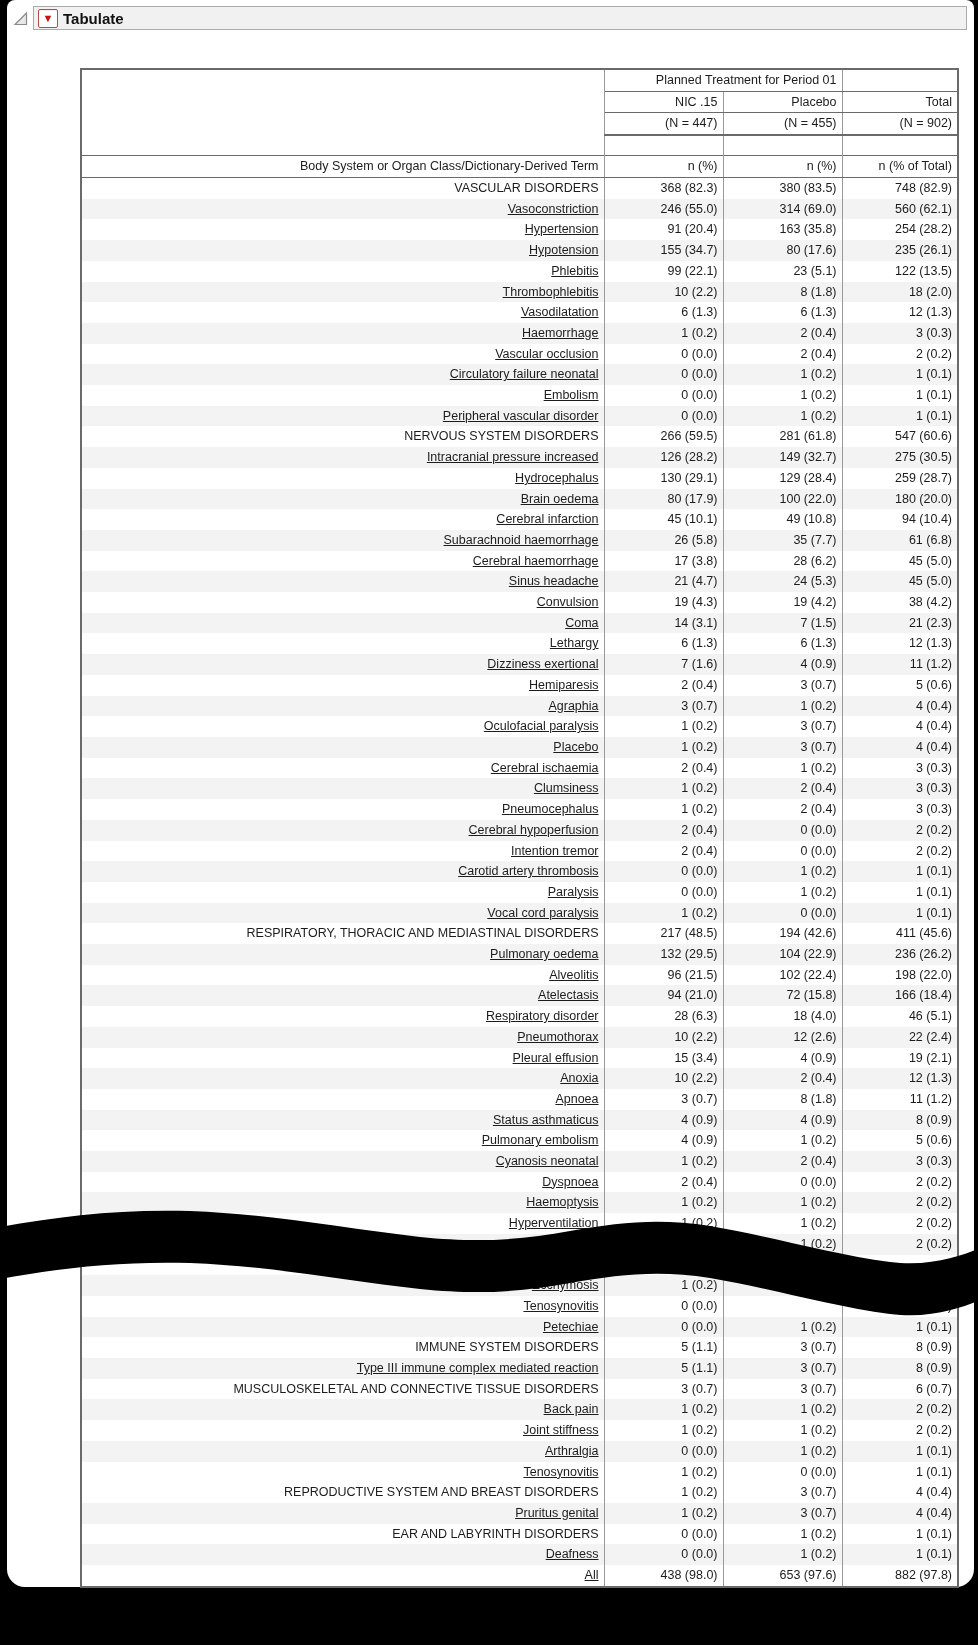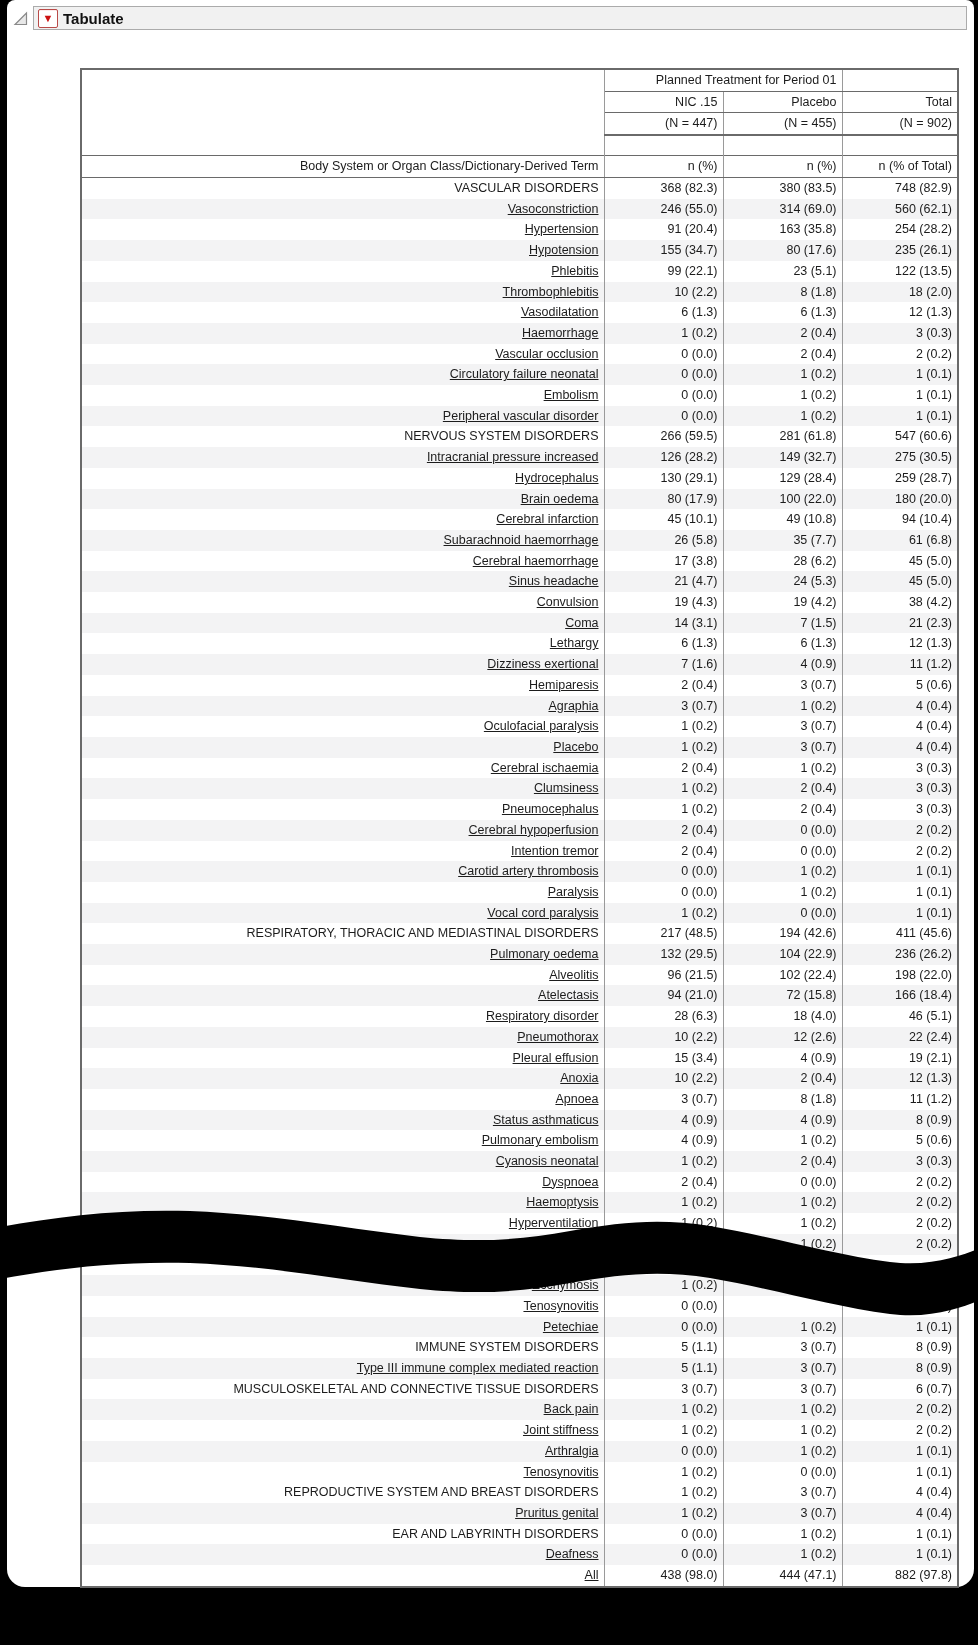--- a/index.html
+++ b/index.html
@@ -516,21 +516,21 @@
         </tr>
         <tr class="shade">
           <td class="lvl-term b-out-l b-in-r">Deafness</td>
           <td class="b-in-r">0 (0.0)</td>
           <td class="b-in-r">1 (0.2)</td>
           <td class="b-out-r">1 (0.1)</td>
         </tr>
         <tr>
           <td class="lvl-all b-out-l b-in-r b-out-b">All</td>
           <td class="b-in-r b-out-b">438 (98.0)</td>
-          <td class="b-in-r b-out-b">444 (47.1)</td>
+          <td class="b-in-r b-out-b">653 (97.6)</td>
           <td class="b-out-r b-out-b">882 (97.8)</td>
         </tr>
       </tbody>
   </table>
 
   <svg class="wave" viewBox="0 0 978 1645">
     <path fill="#000000" d="M0,1227 C60,1216 120,1209 190,1211 C270,1214 340,1228 420,1237
       C480,1243 520,1240 570,1231 C620,1222 660,1218 710,1226
       C770,1236 830,1254 890,1262 C930,1267 960,1256 978,1249
       L978,1301 C960,1308 930,1319 890,1314 C830,1306 770,1288 710,1278

